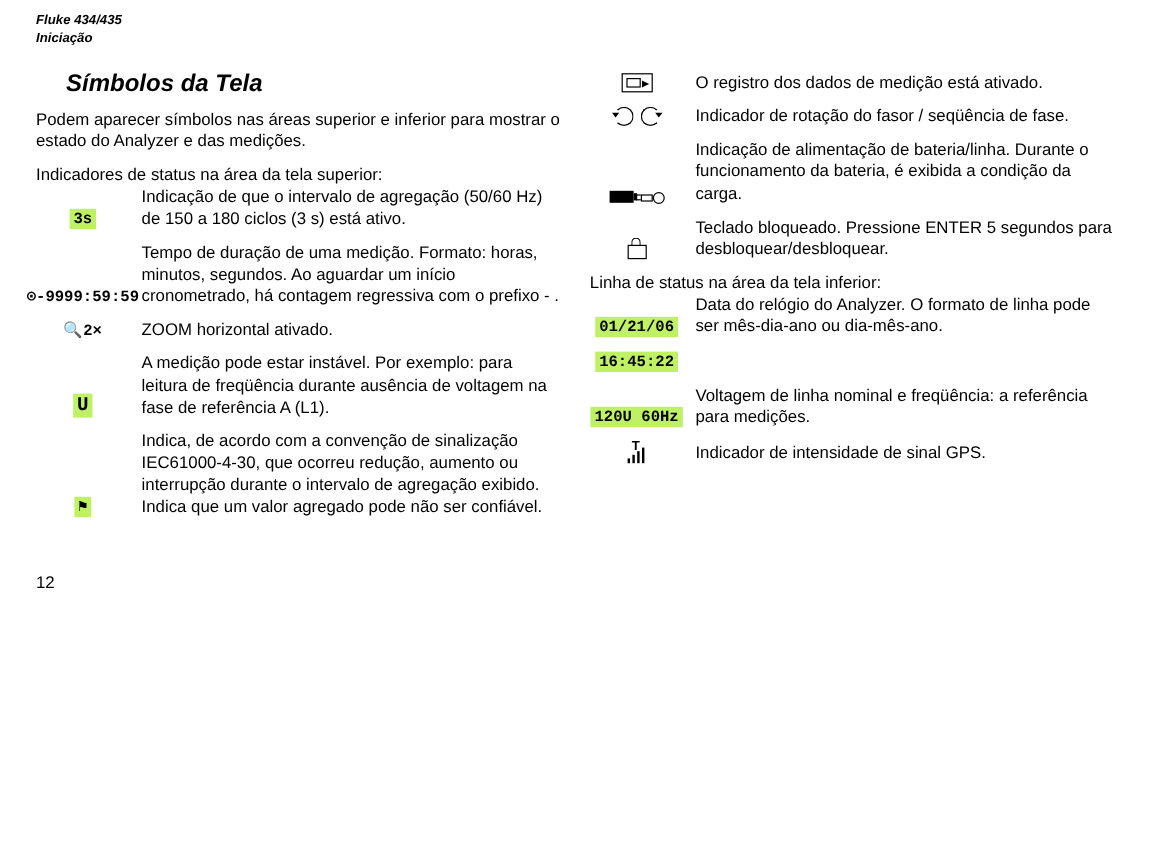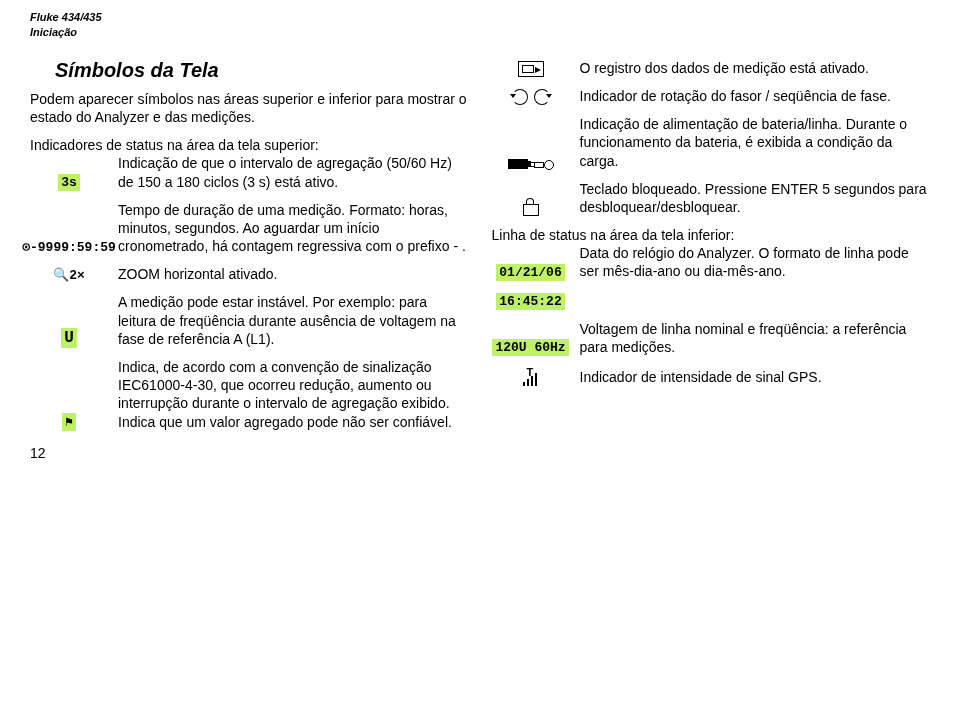--- a/index.html
+++ b/index.html
@@ -203,21 +203,21 @@
     bottom:0; left:0;
     display:flex;
     gap:2px;
     align-items:flex-end;
   }
   .gps-bars span {
     width:2px; background:#000;
   }
   .pageno {
     font-size: 14px;
-    margin-top: 4px;
+    margin-top: 36px;
   }
 </style>
 </head>
 <body>
 
 <div class="page">
   <div class="header">
     <div>Fluke 434/435</div>
     <div>Iniciação</div>
   </div>

